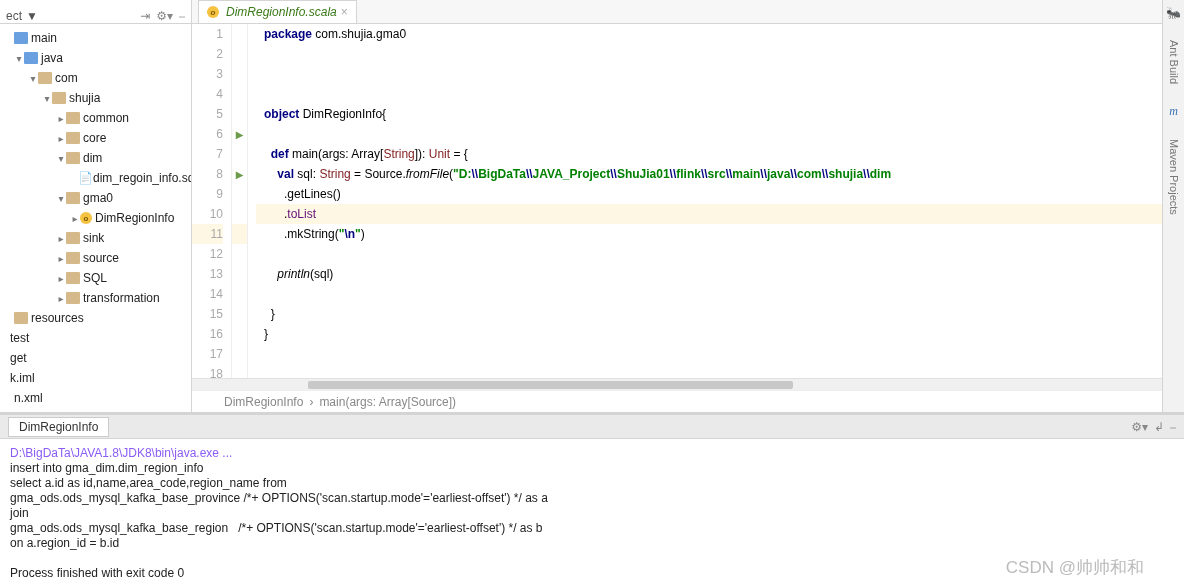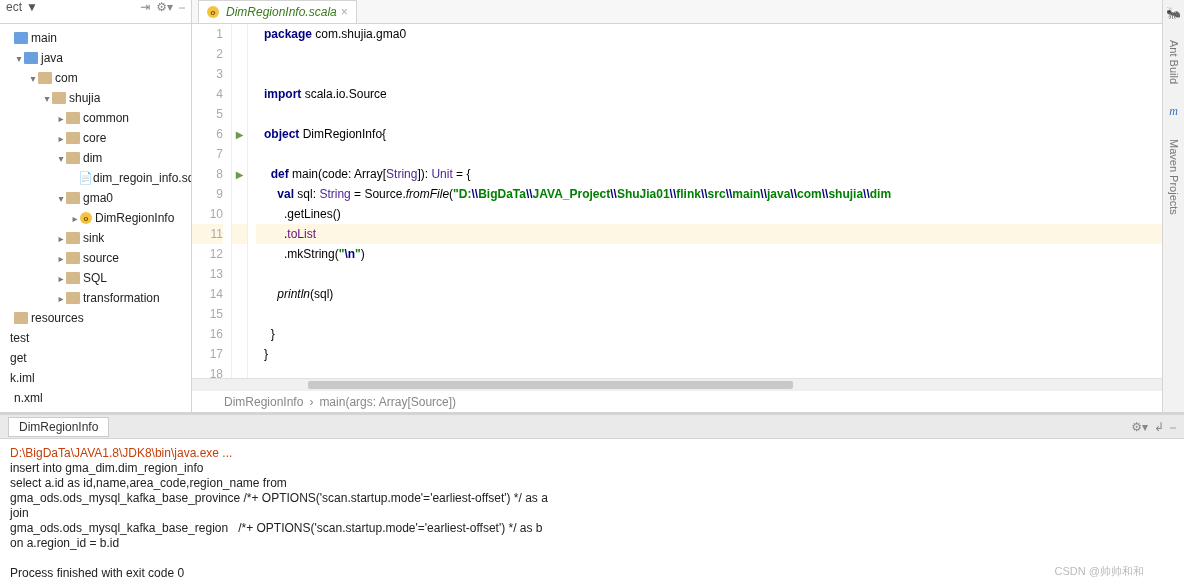--- a/index.html
+++ b/index.html
@@ -1,19 +1,19 @@
 <!DOCTYPE html>
 <html><head>
 <meta charset="utf-8">
 <style>
 * { margin: 0; padding: 0; box-sizing: border-box; font-family: "Segoe UI", Arial, sans-serif; font-size: 12px; }
 body { background: #fff; width: 1184px; height: 587px; display: flex; flex-direction: column; overflow: hidden; }
 .top-area { display: flex; flex: 1; min-height: 0; }
 .sidebar { width: 192px; border-right: 1px solid #d4d4d4; display: flex; flex-direction: column; background: #fff; }
-.sidebar-toolbar { height: 24px; border-bottom: 1px solid #d4d4d4; display: flex; align-items: flex-start; justify-content: space-between; padding: 0 6px; }
+.sidebar-toolbar { height: 24px; border-bottom: 1px solid #d4d4d4; display: flex; align-items: flex-end; justify-content: space-between; padding: 0 6px; }
 .sidebar-toolbar .left { display: flex; align-items: center; gap: 4px; color: #555; }
 .sidebar-toolbar .right { display: flex; align-items: center; gap: 6px; color: #888; }
 .tree { flex: 1; overflow: auto; padding-top: 4px; }
 .tree-row { display: flex; align-items: center; height: 20px; white-space: nowrap; cursor: pointer; }
 .chev { width: 10px; text-align: center; color: #7a7a7a; font-size: 10px; display: inline-block; }
 .folder-icon { width: 14px; height: 12px; display: inline-block; margin-right: 3px; }
 .folder-tan { background: #d6b98b; border-radius: 1px; }
 .folder-blue { background: #6aa0e0; border-radius: 1px; }
 .file-green { color: #4a8a10; }
 .label-txt { color: #222; }
@@ -25,33 +25,33 @@
 .code-scroll { flex: 1; display: flex; overflow: hidden; font-family: "JetBrains Mono", Consolas, monospace; font-size: 13px; }
 .gutter { width: 40px; text-align: right; color: #aaa; background: #fff; border-right: 1px solid #eee; padding-right: 8px; }
 .gutter div { height: 20px; line-height: 20px; }
 .mark-col { width: 16px; background: #fff; border-right: 1px solid #eee; }
 .mark-col div { height: 20px; display: flex; align-items: center; justify-content: center; }
 .run-marker { color: #6a9a4a; font-size: 10px; }
 .code-lines { flex: 1; overflow-x: auto; margin-left: 8px; }
 .code-lines pre { height: 20px; line-height: 20px; padding-left: 8px; white-space: pre; font-family: inherit; }
 .hl-line { background: #fdf7e3; }
 .kw { color: #000080; font-weight: bold; }
-.ty { color: #4c1d95; }
+.ty { color: #7f1d1d; }
 .str { color: #008000; font-weight: bold; }
 .esc { color: #000080; font-weight: bold; }
 .mth { color: #000; font-style: italic; }
 .fld { color: #660e7a; }
 .breadcrumb-bar { height: 22px; border-top: 1px solid #eee; padding-left: 32px; display: flex; align-items: center; gap: 6px; color: #888; font-size: 12px; background: #fff; }
 .run-panel { border-top: 3px solid #d4d4d4; display: flex; flex-direction: column; }
 .run-header { height: 24px; background: #eaeaea; border-bottom: 1px solid #d4d4d4; display: flex; align-items: center; justify-content: space-between; padding: 0 8px; }
 .run-tab { background: #fff; padding: 2px 10px; border: 1px solid #ccc; color: #333; }
 .run-tools { display: flex; gap: 6px; color: #888; }
 .console { flex: 1; padding: 6px 10px; font-family: Consolas, monospace; font-size: 13px; color: #222; white-space: pre; overflow: auto; }
-.console .cmd { color: #c2410c; }
-.watermark { position: fixed; right: 40px; bottom: 8px; color: #bbb; font-size: 11px; pointer-events: none; }
+.console .cmd { color: #8b5cf6; }
+.watermark { position: fixed; right: 40px; bottom: 8px; color: #bbb; font-size: 17px; pointer-events: none; }
 .right-rail { width: 22px; background: #f2f2f2; border-left: 1px solid #d4d4d4; display: flex; flex-direction: column; align-items: center; padding-top: 6px; gap: 20px; }
 .right-rail .v { writing-mode: vertical-rl; color: #777; font-size: 11px; cursor: pointer; }
 .right-rail .micon { font-family: serif; font-style: italic; color: #3a74b8; }
 .scrollbar-h { height: 12px; background: #f0f0f0; border-top: 1px solid #e0e0e0; position: relative; }
 .scrollbar-h .thumb { position: absolute; left: 12%; width: 50%; top: 2px; height: 8px; background: #c8c8c8; border-radius: 2px; }
 </style>
 </head>
 <body>
 
 <div class="top-area">
@@ -217,25 +217,24 @@
           <div></div>
           <div></div>
           <div></div>
           <div></div>
           <div></div>
       </div>
       <div class="code-lines">
         <pre><span class="kw">package</span><span> com.shujia.gma0</span></pre>
         <pre> </pre>
         <pre> </pre>
-        <pre><span class="kw">import</span><span> scala.io.Source</span></pre>
         <pre> </pre>
         <pre><span class="kw">object</span><span> DimRegionInfo{</span></pre>
         <pre> </pre>
-        <pre><span>  </span><span class="kw">def</span><span> main(code: Array[</span><span class="ty">String</span><span>]): </span><span class="ty">Unit</span><span> = {</span></pre>
+        <pre><span>  </span><span class="kw">def</span><span> main(args: Array[</span><span class="ty">String</span><span>]): </span><span class="ty">Unit</span><span> = {</span></pre>
         <pre><span>    </span><span class="kw">val</span><span> sql: </span><span class="ty">String</span><span> = Source.</span><span class="mth">fromFile</span><span>(</span><span class="str">"D:</span><span class="esc">\\</span><span class="str">BigDaTa</span><span class="esc">\\</span><span class="str">JAVA_Project</span><span class="esc">\\</span><span class="str">ShuJia01</span><span class="esc">\\</span><span class="str">flink</span><span class="esc">\\</span><span class="str">src</span><span class="esc">\\</span><span class="str">main</span><span class="esc">\\</span><span class="str">java</span><span class="esc">\\</span><span class="str">com</span><span class="esc">\\</span><span class="str">shujia</span><span class="esc">\\</span><span class="str">dim</span></pre>
         <pre><span>      .getLines()</span></pre>
         <pre class="hl-line"><span>      .</span><span class="fld">toList</span></pre>
         <pre><span>      .mkString(</span><span class="str">"</span><span class="esc">\n</span><span class="str">"</span><span>)</span></pre>
         <pre> </pre>
         <pre><span>    </span><span class="mth">println</span><span>(sql)</span></pre>
         <pre> </pre>
         <pre><span>  }</span></pre>
         <pre><span>}</span></pre>
         <pre> </pre>

